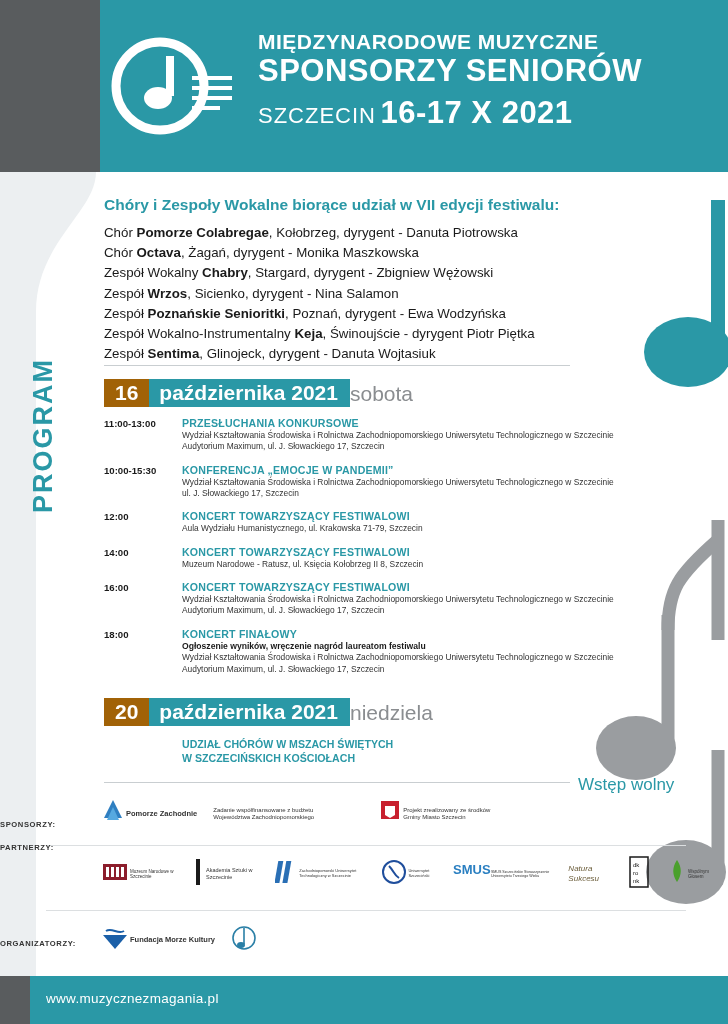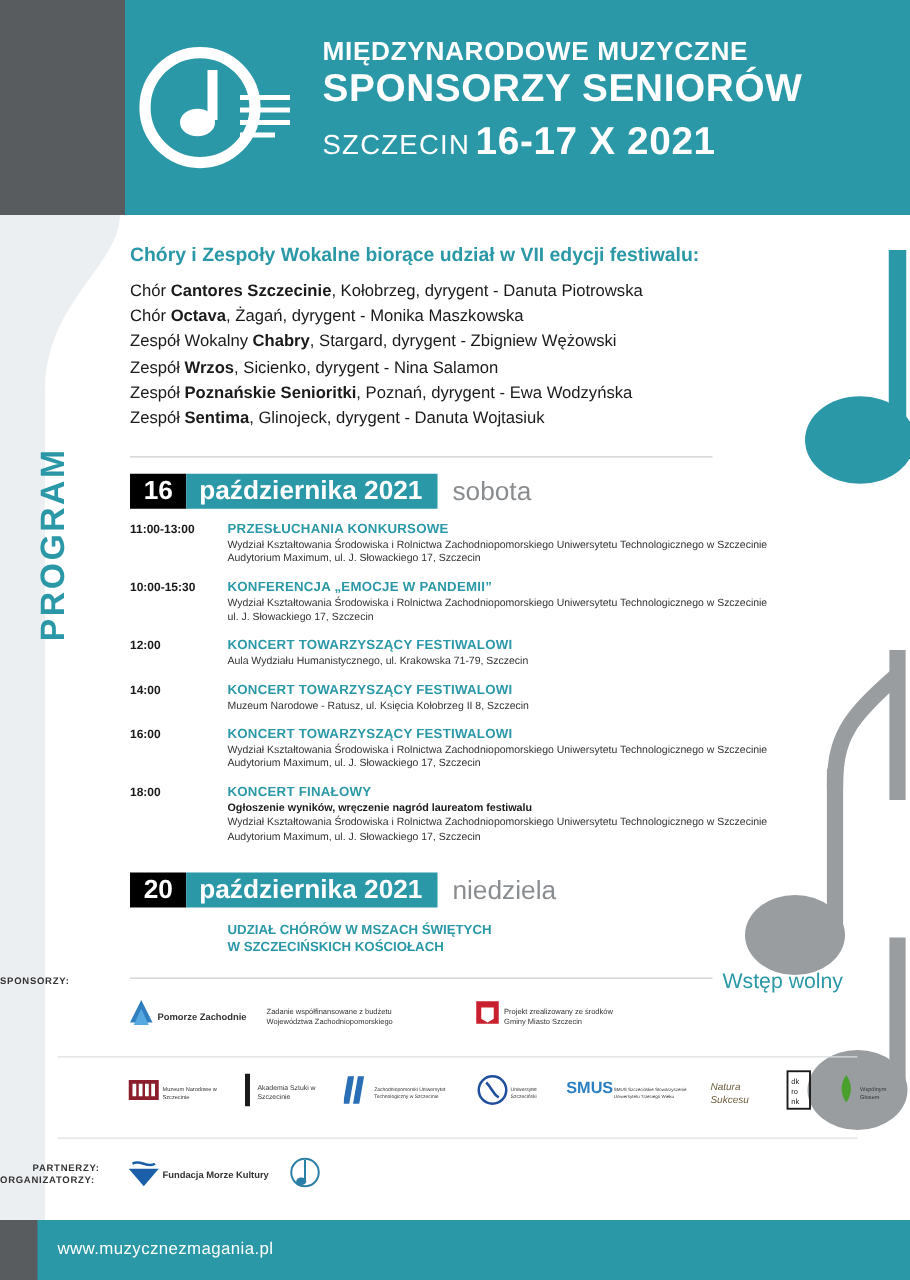--- a/index.html
+++ b/index.html
@@ -147,39 +147,38 @@
   }
 
   
   .day-head {
     position: absolute;
     height: 30px;
     display: flex;
     align-items: center;
   }
   .day-num {
-    background: #000000;
+    background: #a16207;
     color: #ffffff;
     font-size: 21px;
     font-weight: bold;
     padding: 3px 11px 4px 11px;
     line-height: 1;
   }
   .day-month {
     background: #2a98a6;
     color: #ffffff;
     font-size: 21px;
     font-weight: bold;
     padding: 3px 12px 4px 10px;
     line-height: 1;
   }
   .day-weekday {
     color: #8a8d90;
     font-size: 21px;
-    margin-left: 12px;
     line-height: 1;
   }
 
   
   .schedule {
     position: absolute;
     left: 104px;
     top: 417px;
     width: 590px;
   }
@@ -360,25 +359,26 @@
 <div class="left-curve">
   <svg width="96" height="852" viewBox="0 0 96 852">
     <path d="M96 0 C96 40 36 70 36 140 L36 852 L0 852 L0 0 Z" fill="#eceff1"></path>
   </svg>
 </div>
 <div class="program-vertical">PROGRAM</div>
 
 <div class="choirs">
   <div class="choirs-title">Chóry i Zespoły Wokalne biorące udział w VII edycji festiwalu:</div>
   <div id="choirs-list">
-      <div class="choir-line"><span>Chór </span><b>Cantores Szczecinie</b><span>, Kołobrzeg, dyrygent - Danuta Piotrowska</span></div>
+      <div class="choir-line"><span>Chór </span><b>Pomorze Colabregae</b><span>, Kołobrzeg, dyrygent - Danuta Piotrowska</span></div>
       <div class="choir-line"><span>Chór </span><b>Octava</b><span>, Żagań, dyrygent - Monika Maszkowska</span></div>
       <div class="choir-line"><span>Zespół Wokalny </span><b>Chabry</b><span>, Stargard, dyrygent - Zbigniew Wężowski</span></div>
       <div class="choir-line"><span>Zespół </span><b>Wrzos</b><span>, Sicienko, dyrygent - Nina Salamon</span></div>
       <div class="choir-line"><span>Zespół </span><b>Poznańskie Senioritki</b><span>, Poznań, dyrygent - Ewa Wodzyńska</span></div>
+      <div class="choir-line"><span>Zespół Wokalno-Instrumentalny </span><b>Keja</b><span>, Świnoujście - dyrygent Piotr Piętka</span></div>
       <div class="choir-line"><span>Zespół </span><b>Sentima</b><span>, Glinojeck, dyrygent - Danuta Wojtasiuk</span></div>
     </div>
 </div>
 
 <div class="divider"></div>
 
 <div class="day-head" style="left:104px; top:378px;">
   <span class="day-num">16</span>
   <span class="day-month">października 2021</span>
   <span class="day-weekday">sobota</span>
@@ -440,21 +440,21 @@
   <span class="day-weekday">niedziela</span>
 </div>
 <div class="day2-body">
   <div class="day2-title">UDZIAŁ CHÓRÓW W MSZACH ŚWIĘTYCH</div>
   <div class="day2-title">W SZCZECIŃSKICH KOŚCIOŁACH</div>
 </div>
 
 <div class="divider2"></div>
 <div class="wstep">Wstęp wolny</div>
 
-<div class="sp-label" style="top:780px;">SPONSORZY:</div>
+<div class="sp-label" style="top:820px;">SPONSORZY:</div>
 <div class="sp-row" style="top:798px;">
   <div class="logo-box">
     <span class="logo-mark">
       <svg width="26" height="28" viewBox="0 0 26 28">
         <path d="M13 2 L22 20 L4 20 Z" fill="#2f7fc1"></path>
         <path d="M13 9 L19 22 L7 22 Z" fill="#56a9e0"></path>
       </svg>
     </span>
     <span class="logo-cap">
       <b>Pomorze Zachodnie</b>
@@ -469,21 +469,21 @@
         <path d="M8 8 L18 8 L18 17 L13 20 L8 17 Z" fill="#ffffff"></path>
       </svg>
     </span>
     <span class="logo-cap">Projekt zrealizowany
 ze środków
 Gminy Miasto Szczecin</span>
   </div>
 </div>
 <div class="sp-sep" style="top:845px;"></div>
 
-<div class="sp-label" style="top:930px;padding-left:26px;">PARTNERZY:</div>
+<div class="sp-label" style="top:843px;">PARTNERZY:</div>
 <div class="sp-row" style="top:855px;">
   <div class="logo-box">
     <span class="logo-mark">
       <svg width="30" height="32" viewBox="0 0 30 32">
         <rect x="3" y="8" width="24" height="16" fill="#8c1d2c"></rect>
         <rect x="6" y="11" width="3" height="10" fill="#ffffff"></rect>
         <rect x="11" y="11" width="3" height="10" fill="#ffffff"></rect>
         <rect x="16" y="11" width="3" height="10" fill="#ffffff"></rect>
         <rect x="21" y="11" width="3" height="10" fill="#ffffff"></rect>
       </svg>

